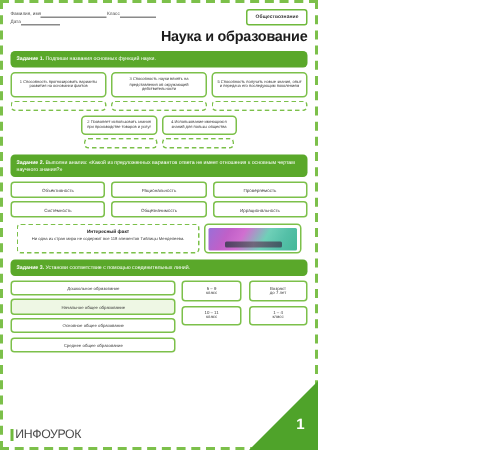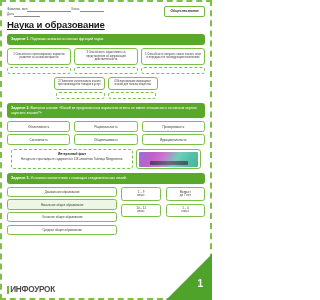--- a/index.html
+++ b/index.html
@@ -22,22 +22,22 @@
   .hdr-fields{font-size:3.1px;line-height:5.2px;color:#4a4a4a;padding-top:1px;}
   .fld{white-space:nowrap;}
   .rule{display:inline-block;border-bottom:.6px solid #8a8a8a;vertical-align:bottom;}
   .r-long{width:44px;} .r-mid{width:24px;} .r-date{width:26px;}
   .subject-badge{
     border:1.1px solid #6fb93c;border-radius:2px;
     padding:2.4px 5px;font-size:3.3px;font-weight:bold;color:#333;
     background:#fff;letter-spacing:.05px;
   }
   .title{
-    text-align:left;font-size:9.6px;font-weight:bold;color:#1c1c1c;
-    margin:2px 0 4px 0;letter-spacing:-.15px;text-decoration:underline;
+    text-align:right;font-size:9.6px;font-weight:bold;color:#1c1c1c;
+    margin:2px 0 4px 0;letter-spacing:-.15px;
   }
 
   
   .task-banner{
     background:#5aa82a;color:#fff;border-radius:3px;
     padding:3px 4px;font-size:3.5px;line-height:4.6px;
     margin-bottom:3px;
   }
   .task-banner b{font-weight:bold;}
 
@@ -112,21 +112,21 @@
   .m-cell{
     flex:1;border:1px solid #7cc04a;border-radius:2.5px;background:#fff;
     font-size:2.9px;line-height:3.5px;color:#3a3a3a;text-align:center;
     padding:2.2px 1px;min-height:9px;box-sizing:border-box;
     display:flex;flex-direction:column;align-items:center;justify-content:center;
   }
 
   
   .footer{position:absolute;left:5px;bottom:4px;display:flex;align-items:center;}
   .logo-bar{width:1.6px;height:8px;background:#6fb93c;margin-right:1.6px;}
-  .logo-text{font-size:8.2px;font-weight:bold;color:#4a4a4a;letter-spacing:-.25px;}
+  .logo-text{font-size:8.2px;font-weight:normal;color:#4a4a4a;letter-spacing:-.25px;}
   .corner{
     position:absolute;right:0;bottom:0;width:0;height:0;
     border-left:46px solid transparent;border-bottom:46px solid #4fa32a;
   }
   .pagenum{
     position:absolute;right:9px;bottom:11px;color:#fff;font-size:10px;font-weight:bold;
   }
 </style>
 </head>
 <body>

